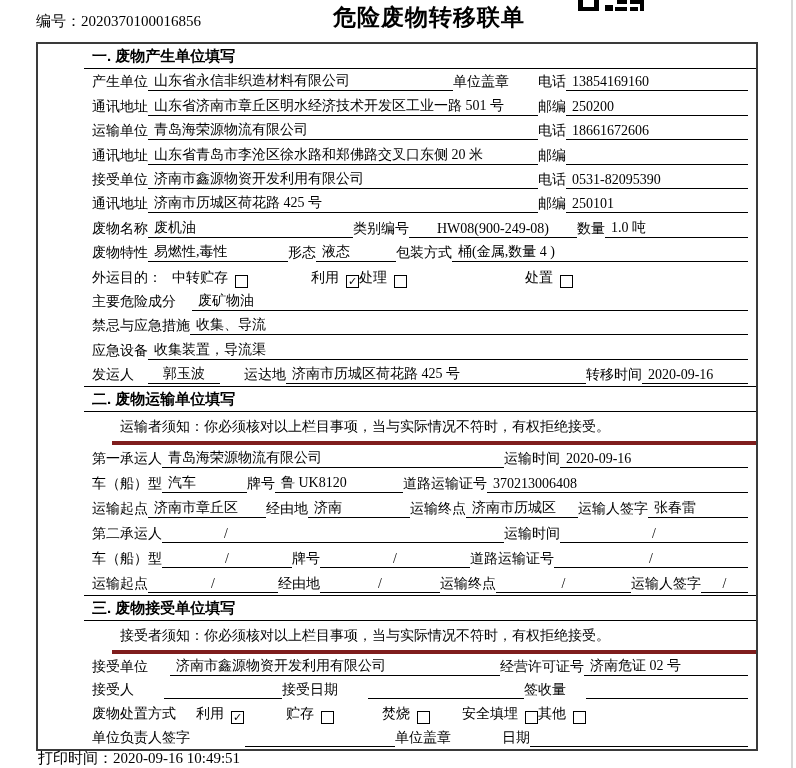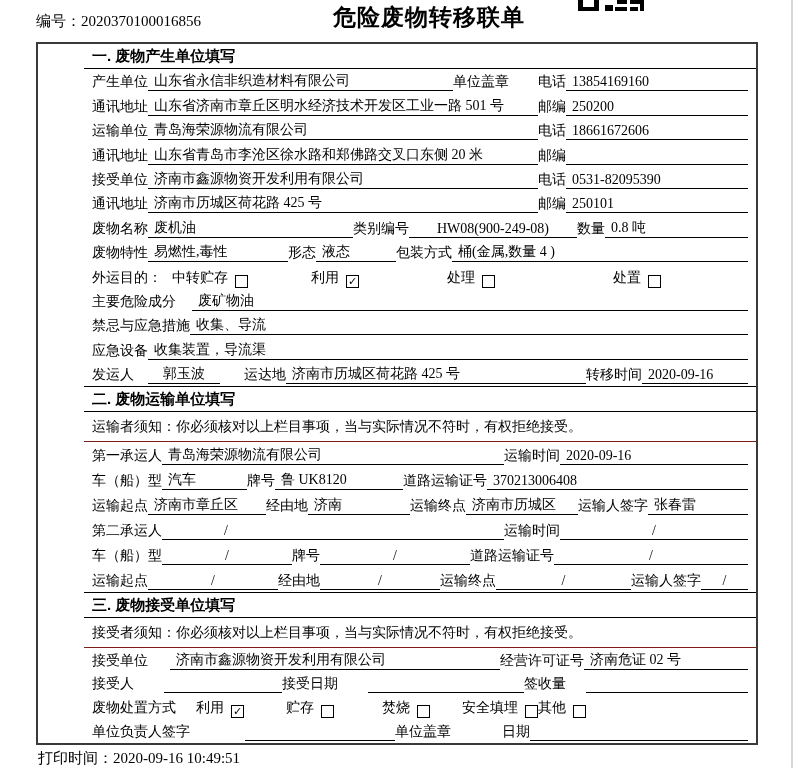--- a/index.html
+++ b/index.html
@@ -27,21 +27,21 @@
     background: #fff;
     padding-left: 46px;
   }
   .sec-hdr {
     font-weight: bold; font-size: 15px;
     padding: 3px 8px 2px 8px;
     border-bottom: 1px solid #000;
     font-family: "Liberation Sans", "DejaVu Sans", sans-serif;
   }
   .sec-hdr.mid { border-top: 1px solid #000; }
-  .notice { padding: 6px 8px 5px 8px; border-bottom: 1px solid #7f1d1d; white-space: nowrap; }
+  .notice { padding: 6px 8px 5px 8px; border-bottom: 4px solid #7f1d1d; white-space: nowrap; margin-left: 28px; }
 
   .row { display: flex; align-items: flex-end; height: 24.4px; padding: 0 8px 2px 8px; white-space: nowrap; }
   .s2 .row { height: 25px; }
   .s3 .row { height: 23.7px; }
   .lbl { flex: none; }
   .lbl + .val, .val + .lbl, .opt + .opt { margin-left: 0; }
   .val {
     border-bottom: 1px solid #000;
     padding: 0 5px 0 6px;
     margin-left: 8px;
@@ -136,21 +136,21 @@
         <span class="lbl ml">邮编</span>
         <span class="val" style="width:182px">250101</span>
       </div>
 
       <div class="row">
         <span class="lbl">废物名称</span>
         <span class="val" style="width:205px">废机油</span>
         <span class="lbl ml">类别编号</span>
         <span class="val ctr" style="width:168px">HW08(900-249-08)</span>
         <span class="lbl ml">数量</span>
-        <span class="val grow">0.8 吨</span>
+        <span class="val grow">1.0 吨</span>
       </div>
 
       <div class="row">
         <span class="lbl">废物特性</span>
         <span class="val" style="width:140px">易燃性,毒性</span>
         <span class="lbl ml">形态</span>
         <span class="val" style="width:80px">液态</span>
         <span class="lbl ml">包装方式</span>
         <span class="val grow">桶(金属,数量 4 )</span>
       </div>
@@ -158,21 +158,21 @@
       <div class="row">
         <span class="lbl">外运目的：</span>
         <span class="opt" style="margin-left:10px">
           <span>中转贮存</span>
           <span class="cb"></span>
         </span>
         <span class="opt" style="margin-left:63px">
           <span>利用</span>
           <span class="cb checked">✓</span>
         </span>
-        <span class="opt" style="margin-left:88px">
+        <span class="opt" style="">
           <span>处理</span>
           <span class="cb"></span>
         </span>
         <span class="opt" style="margin-left:118px">
           <span>处置</span>
           <span class="cb"></span>
         </span>
       </div>
 
       <div class="row">

